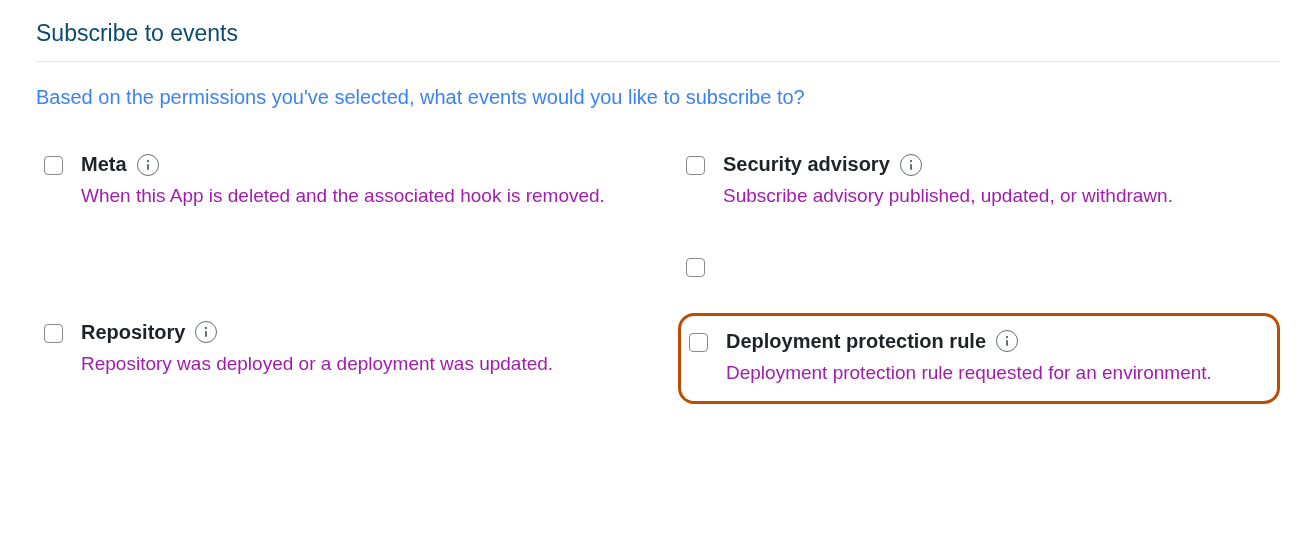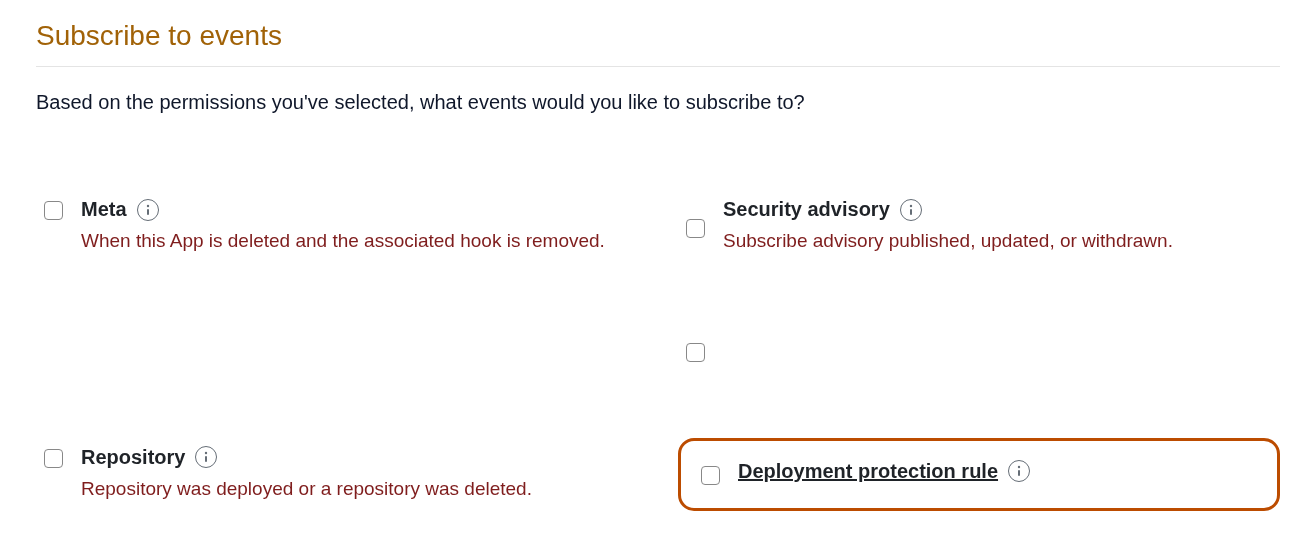--- a/index.html
+++ b/index.html
@@ -8,54 +8,52 @@
       box-sizing: border-box;
     }
     body {
       font-family: -apple-system, BlinkMacSystemFont, "Segoe UI", Helvetica, Arial, sans-serif;
       background: #ffffff;
       color: #1f2328;
       padding: 20px 36px;
       width: 1316px;
     }
     .section-title {
-      font-size: 28px;
+      font-size: 23px;
       font-weight: 400;
-      color: #a16207;
+      color: #0c4a6e;
       margin-bottom: 14px;
     }
     .divider {
       border: none;
       border-top: 1px solid #e4e4e4;
       margin-bottom: 24px;
     }
     .description {
       font-size: 20px;
-      color: #0f172a;
+      color: #3b82f6;
       margin-bottom: 36px;
     }
     .events-grid {
       display: grid;
       grid-template-columns: 1fr 1fr;
       column-gap: 40px;
       row-gap: 28px;
     }
     .event-item {
       display: flex;
       align-items: flex-start;
       gap: 18px;
       padding: 8px;
       border-radius: 12px;
-      margin-top: 40px;
     }
     .event-item.highlighted {
       border: 3px solid #bc4c00;
-      padding: 14px 20px;
+      padding: 14px 8px;
       border-radius: 16px;
-      text-decoration: underline;
     }
     .checkbox {
       width: 19px;
       height: 19px;
       border: 1.5px solid #888;
       border-radius: 4px;
       flex-shrink: 0;
       margin-top: 3px;
       cursor: pointer;
       background: #fff;
@@ -83,29 +81,28 @@
       align-items: center;
       justify-content: center;
       flex-shrink: 0;
       cursor: pointer;
     }
     .info-icon svg {
       display: block;
     }
     .event-desc {
       font-size: 19px;
-      color: #7f1d1d;
+      color: #a21caf;
       line-height: 1.5;
     }
     .col-left {
       grid-column: 1;
     }
     .col-right {
       grid-column: 2;
-      align-items: center;
     }
   </style>
 </head>
 <body>
 
 <h2 class="section-title">Subscribe to events</h2>
 <hr class="divider">
 <p class="description">Based on the permissions you've selected, what events would you like to subscribe to?</p>
 
 <div class="events-grid">
@@ -151,32 +148,33 @@
     <div class="event-content">
       <div class="event-header">
         <span class="event-title">Repository</span>
         <span class="info-icon">
           <svg width="10" height="12" viewBox="0 0 10 12">
               <circle cx="5" cy="2" r="1.2" fill="#656d76"></circle>
               <rect x="4" y="5" width="2" height="6" rx="1" fill="#656d76"></rect>
             </svg>
         </span>
       </div>
-      <p class="event-desc">Repository was deployed or a repository was deleted.</p>
+      <p class="event-desc">Repository was deployed or a deployment was updated.</p>
     </div>
   </div>
 
   <div class="event-item col-right highlighted" style="grid-row:3;">
     <div class="checkbox"></div>
     <div class="event-content">
       <div class="event-header">
         <span class="event-title">Deployment protection rule</span>
         <span class="info-icon">
           <svg width="10" height="12" viewBox="0 0 10 12">
               <circle cx="5" cy="2" r="1.2" fill="#656d76"></circle>
               <rect x="4" y="5" width="2" height="6" rx="1" fill="#656d76"></rect>
             </svg>
         </span>
       </div>
+      <p class="event-desc">Deployment protection rule requested for an environment.</p>
     </div>
   </div>
 
 </div>
 
 </body></html>

